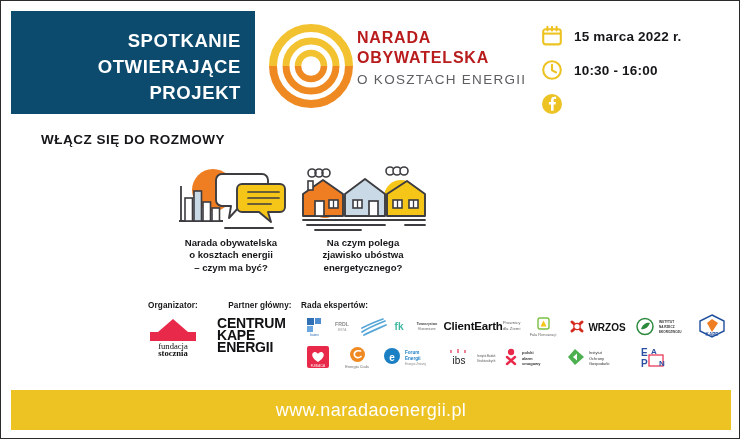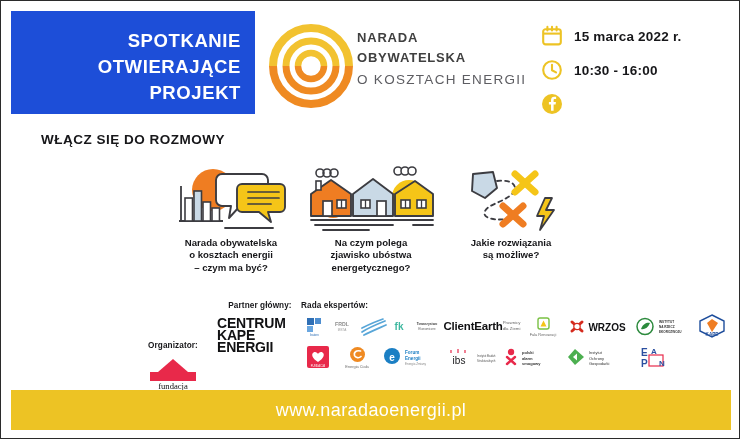--- a/index.html
+++ b/index.html
@@ -6,36 +6,36 @@
   body{font-family:"Liberation Sans",sans-serif;}
   #poster{
     position:relative;width:740px;height:439px;background:#ffffff;
     border:1.5px solid #2b2b2b;box-sizing:border-box;overflow:hidden;
   }
 
   
   #header{position:absolute;left:0;top:0;width:740px;height:122px;}
   #headline-banner{
     position:absolute;left:10px;top:10px;width:244px;height:103px;
-    background:#1d4ed8;
+    background:#0c4a6e;
   }
   #headline-banner .hl{
     position:absolute;right:14px;color:#ffffff;font-weight:bold;
     font-size:18.5px;letter-spacing:.6px;text-align:right;line-height:1;
     white-space:nowrap;
   }
   #hl1{top:21px;}
   #hl2{top:47px;}
   #hl3{top:73px;}
 
   
   #logo-mark{position:absolute;left:268px;top:17px;width:84px;height:92px;}
   #logo-text{position:absolute;left:356px;top:27px;width:185px;}
   #logo-text .l1,#logo-text .l2{
-    color:#404040;font-weight:bold;font-size:13px;letter-spacing:.8px;
+    color:#b91c1c;font-weight:bold;font-size:16px;letter-spacing:.8px;
     line-height:20px;white-space:nowrap;
   }
   #logo-text .l3{
     color:#5d5d62;font-size:13.5px;letter-spacing:1.3px;line-height:18px;
     margin-top:3px;white-space:nowrap;
   }
 
   
   #info{position:absolute;left:540px;top:22px;width:196px;}
   .info-row{display:flex;align-items:center;height:26px;margin-bottom:8px;}
@@ -44,32 +44,32 @@
 
   
   #subhead{
     position:absolute;left:40px;top:131px;font-size:13.5px;font-weight:bold;
     color:#17171a;letter-spacing:.5px;
   }
 
   #cards{position:absolute;left:160px;top:163px;width:420px;height:120px;}
   .card{position:absolute;top:0;width:140px;height:120px;}
   #card-0{left:0;}
-  #card-1{left:140px;}
+  #card-1{left:132px;}
   #card-2{left:280px;}
   .card-art{position:relative;width:140px;height:70px;}
   .card-cap{
     position:absolute;top:73px;left:0;width:140px;text-align:center;
     font-size:9.6px;font-weight:bold;color:#17171a;line-height:12.4px;
   }
 
   
   #partners{position:absolute;left:0;top:292px;width:740px;height:88px;}
   .plabel{font-size:8.2px;color:#17171a;font-weight:600;letter-spacing:.1px;}
-  #org-block{position:absolute;left:133px;top:8px;width:78px;text-align:center;margin-top:40px;}
+  #org-block{position:absolute;left:133px;top:8px;width:78px;text-align:center;}
   #cnk-block{position:absolute;left:216px;top:8px;width:86px;text-align:center;}
   #rada-block{position:absolute;left:300px;top:8px;width:430px;}
 
   #stocznia{margin-top:5px;}
   #cnk-text{
     margin-top:7px;text-align:left;font-weight:bold;font-size:14px;
     line-height:12px;color:#111113;letter-spacing:-.2px;
   }
 
   .logo-row{display:flex;align-items:center;height:26px;}
@@ -226,44 +226,20 @@
             <line x1="112" y1="61" x2="132" y2="61"></line>
             <line x1="22" y1="66" x2="68" y2="66"></line>
           </g>
         </svg>
       </div>
       <div class="card-cap" style="white-space:pre-line">Na czym polega
 zjawisko ubóstwa
 energetycznego?</div>
     </div>
 
-    <div class="card" id="card-2">
-      <div class="card-art">
-        <svg width="140" height="70" viewBox="0 0 140 70">
-
-          <path d="M32 10 L52 8 L56 24 L44 34 L31 27 Z" fill="#c9d9e6" stroke="#3c3c41" stroke-width="1.9" stroke-linejoin="round"></path>
-
-          <path d="M56 17 C74 15 78 24 70 31 C60 39 48 40 44 47 C41 53 50 57 66 55" fill="none" stroke="#3c3c41" stroke-width="1.8" stroke-dasharray="4 4" stroke-linecap="round"></path>
-
-          <g stroke="#f5c518" stroke-width="7" stroke-linecap="round">
-            <line x1="74" y1="10" x2="94" y2="28"></line>
-            <line x1="94" y1="10" x2="74" y2="28"></line>
-          </g>
-
-          <g stroke="#ef7d22" stroke-width="7" stroke-linecap="round">
-            <line x1="62" y1="42" x2="82" y2="60"></line>
-            <line x1="82" y1="42" x2="62" y2="60"></line>
-          </g>
-
-          <path d="M104 34 L96 52 L103 52 L99 66 L113 46 L105 46 L111 34 Z" fill="#f5c518" stroke="#3c3c41" stroke-width="1.8" stroke-linejoin="round"></path>
-        </svg>
-      </div>
-      <div class="card-cap" style="white-space:pre-line">Jakie rozwiązania
-są możliwe?</div>
-    </div>
 
   </div>
 
   <div id="partners">
 
     <div id="org-block">
       <div class="plabel">Organizator:</div>
       <div id="stocznia">
         <svg width="74" height="42" viewBox="0 0 74 42">
           <path d="M37 4 L52 17 L22 17 Z" fill="#e8294a"></path>

